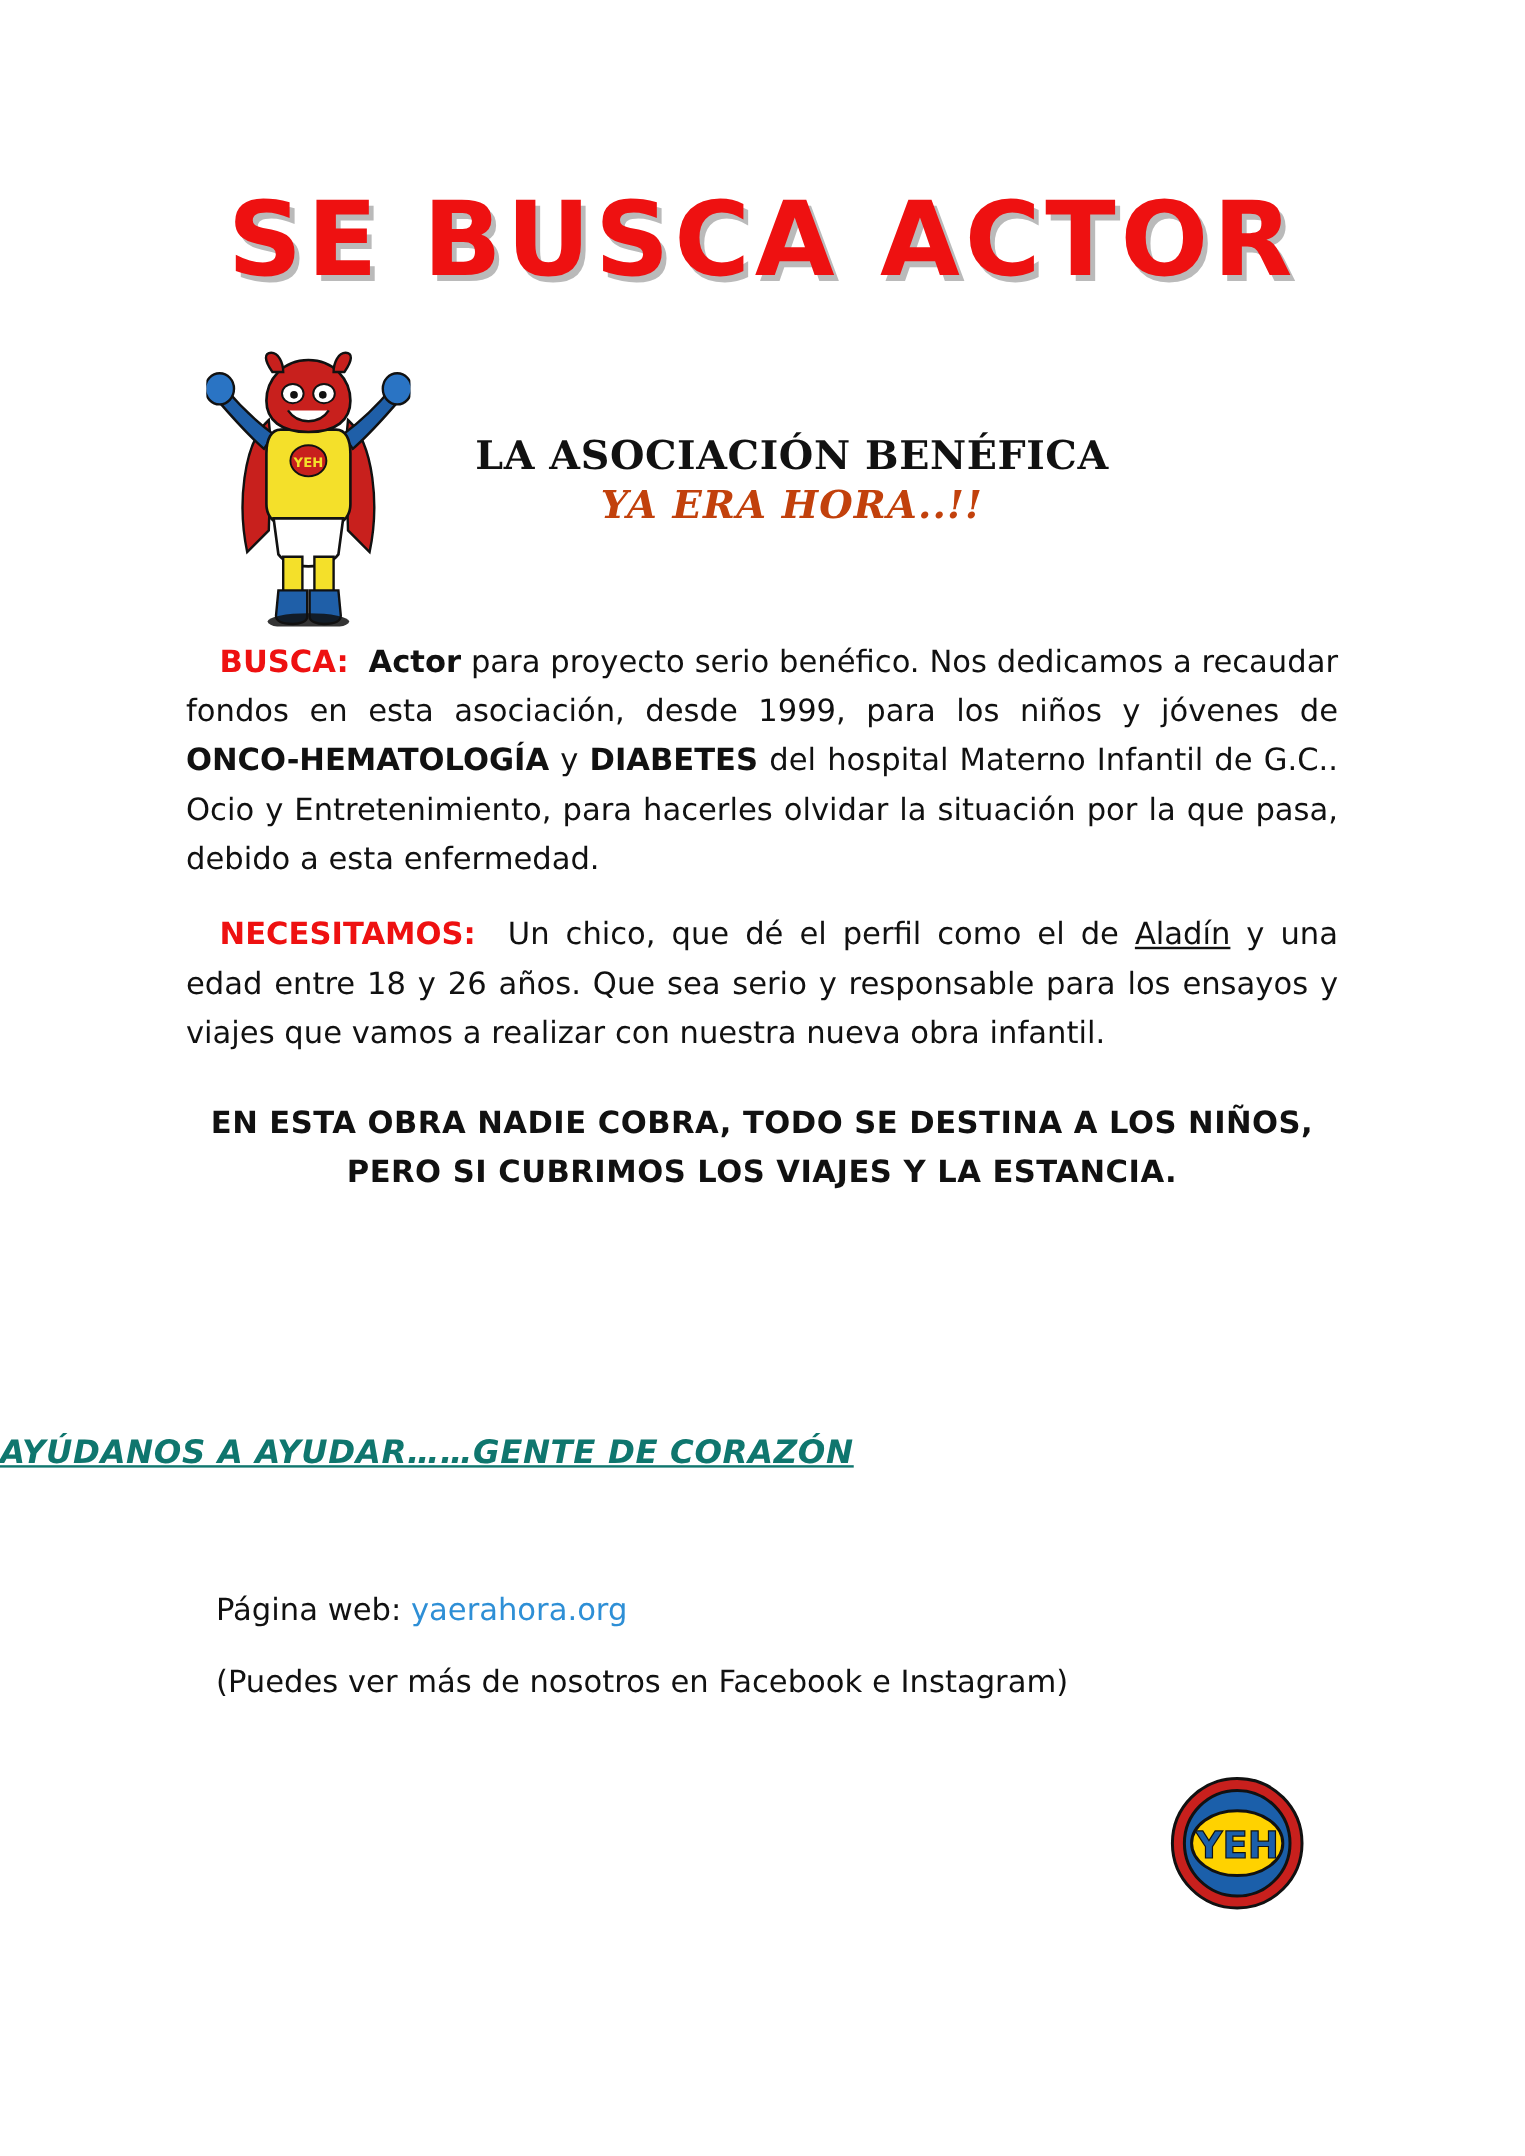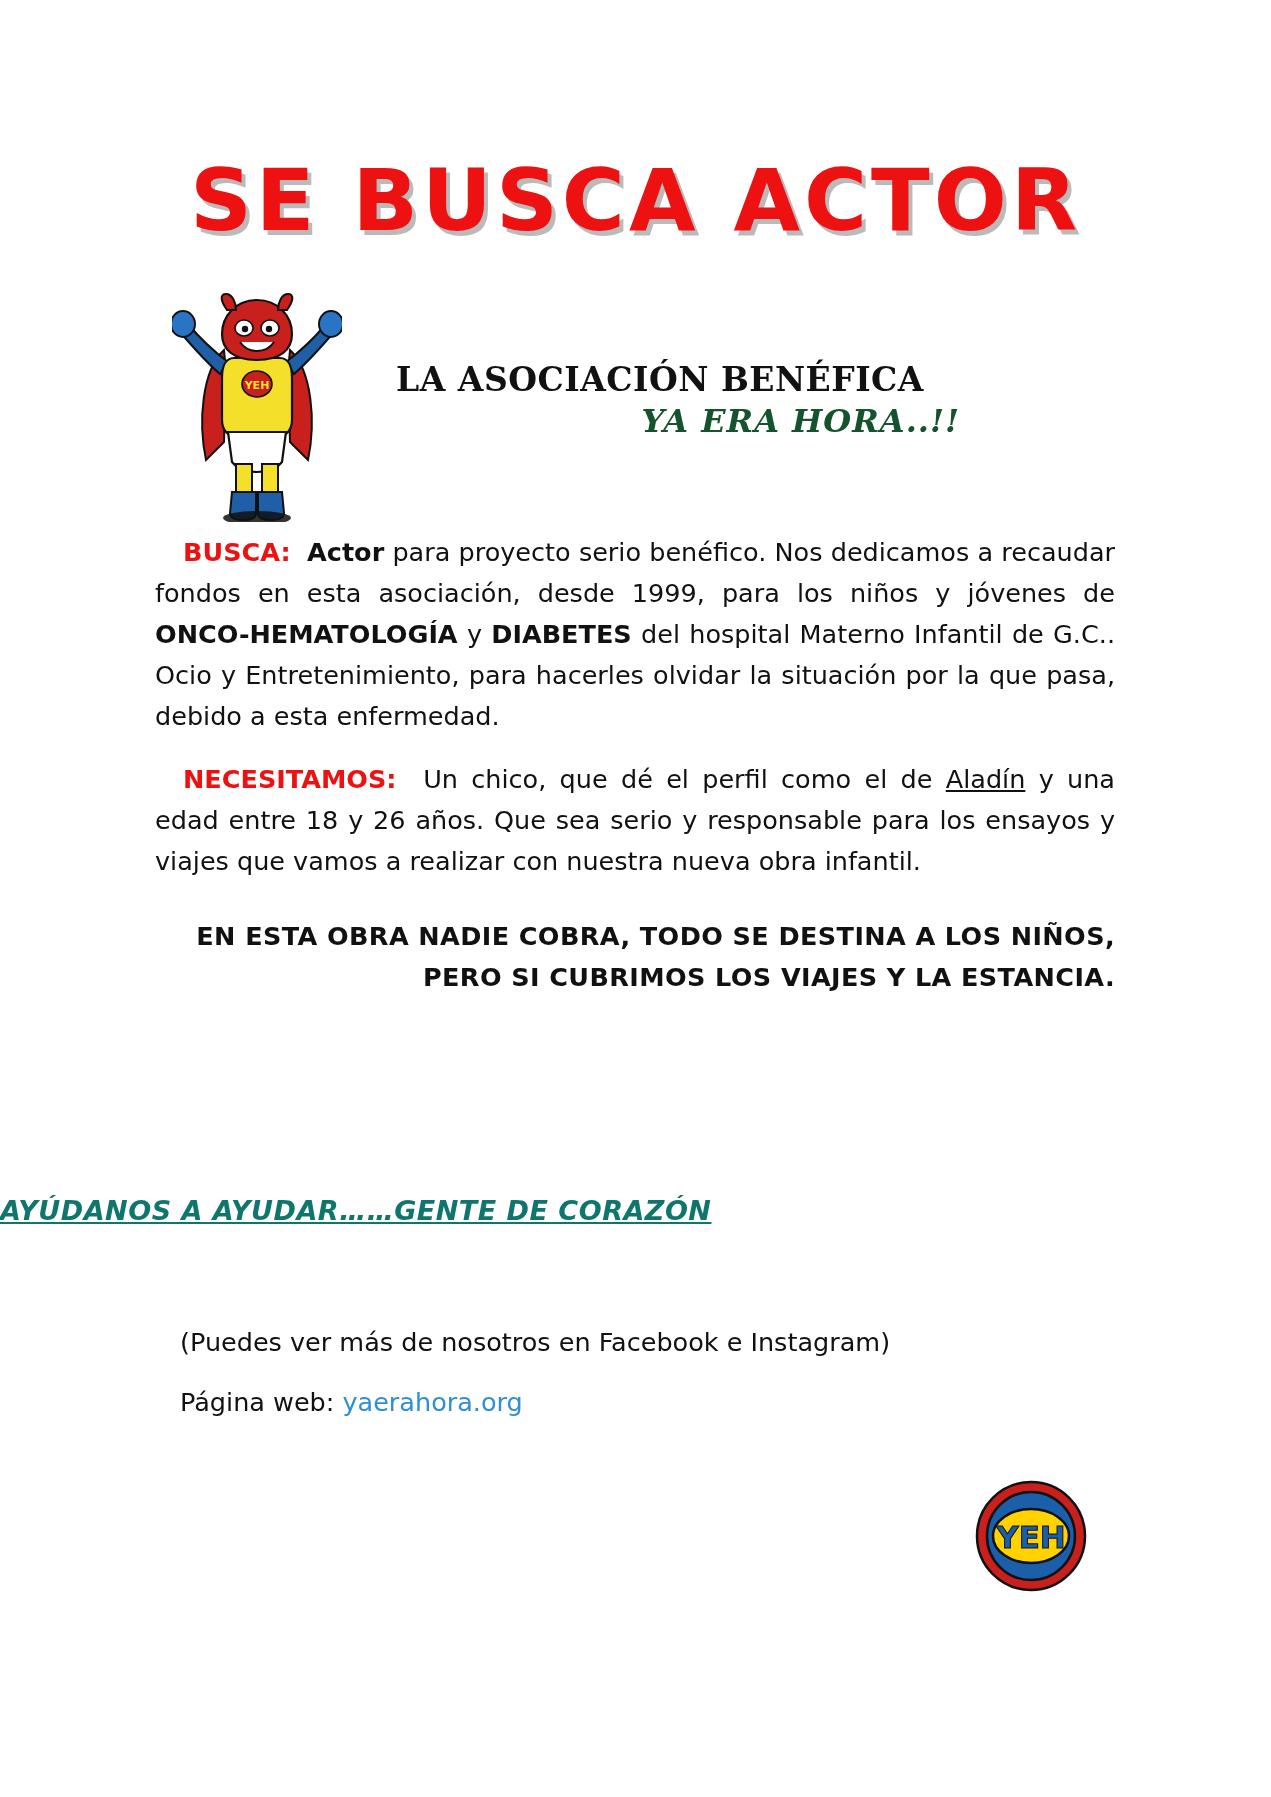--- a/index.html
+++ b/index.html
@@ -61,27 +61,27 @@
     letter-spacing: 0.5px;
     color: #111111;
     white-space: nowrap;
     margin-top: 28px;
   }
   .assoc-sub {
     position: absolute;
     left: 360px;
     top: 402px;
     width: 600px;
-    text-align: right;
+    text-align: center;
     font-family: "DejaVu Serif", serif;
     font-weight: 700;
     font-style: italic;
     font-size: 32px;
     letter-spacing: 1px;
-    color: #14532d;
+    color: #c2410c;
     white-space: nowrap;
   }
 
   
   .body-block {
     position: absolute;
     left: 155px;
     top: 532px;
     width: 960px;
   }
@@ -104,21 +104,21 @@
   .bu { font-weight: 700; }
 
   p.allcaps {
     margin: 34px 0 0 0;
     font-family: "DejaVu Sans", sans-serif;
     font-weight: 700;
     font-size: 25.5px;
     line-height: 41px;
     letter-spacing: 0.4px;
     color: #111111;
-    text-align: right;
+    text-align: center;
   }
 
   .cta {
     position: absolute;
     left: 0;
     top: 1195px;
     width: 1271px;
     text-align: left;
     font-family: "DejaVu Sans", sans-serif;
     font-weight: 700;
@@ -214,24 +214,24 @@
     <p class="para">
       <span class="lead-red">NECESITAMOS:</span><span>&nbsp;</span><span> Un chico, que dé el perfil como el de </span><span class="u">Aladín</span><span> y una edad entre 18 y 26 años. Que sea serio y responsable para los ensayos y viajes que vamos a realizar con nuestra nueva obra infantil.</span>
     </p>
 
     <p class="allcaps">EN ESTA OBRA NADIE COBRA, TODO SE DESTINA A LOS NIÑOS, PERO SI CUBRIMOS LOS VIAJES Y LA ESTANCIA.</p>
   </div>
 
   <div class="cta">AYÚDANOS A AYUDAR……GENTE DE CORAZÓN</div>
 
   <div class="contact">
-    <p>(Puedes ver más de nosotros en Facebook e Instagram)</p>
     <p>
       <span>Página web: </span><span class="weblink">yaerahora.org</span>
     </p>
+    <p>(Puedes ver más de nosotros en Facebook e Instagram)</p>
   </div>
 
   <svg class="badge" viewBox="0 0 112 112">
     <circle cx="56" cy="56" r="54" fill="#c8201d" stroke="#111" stroke-width="2.5"></circle>
     <circle cx="56" cy="56" r="44" fill="#1b5faa" stroke="#111" stroke-width="2.5"></circle>
     <ellipse cx="56" cy="56" rx="38" ry="27" fill="#ffd200" stroke="#111" stroke-width="2.5"></ellipse>
     <text x="56" y="68" font-family="DejaVu Sans, sans-serif" font-size="31" font-weight="bold" fill="#1b5faa" stroke="#111" stroke-width="1" text-anchor="middle">YEH</text>
   </svg>
 
 </div>

